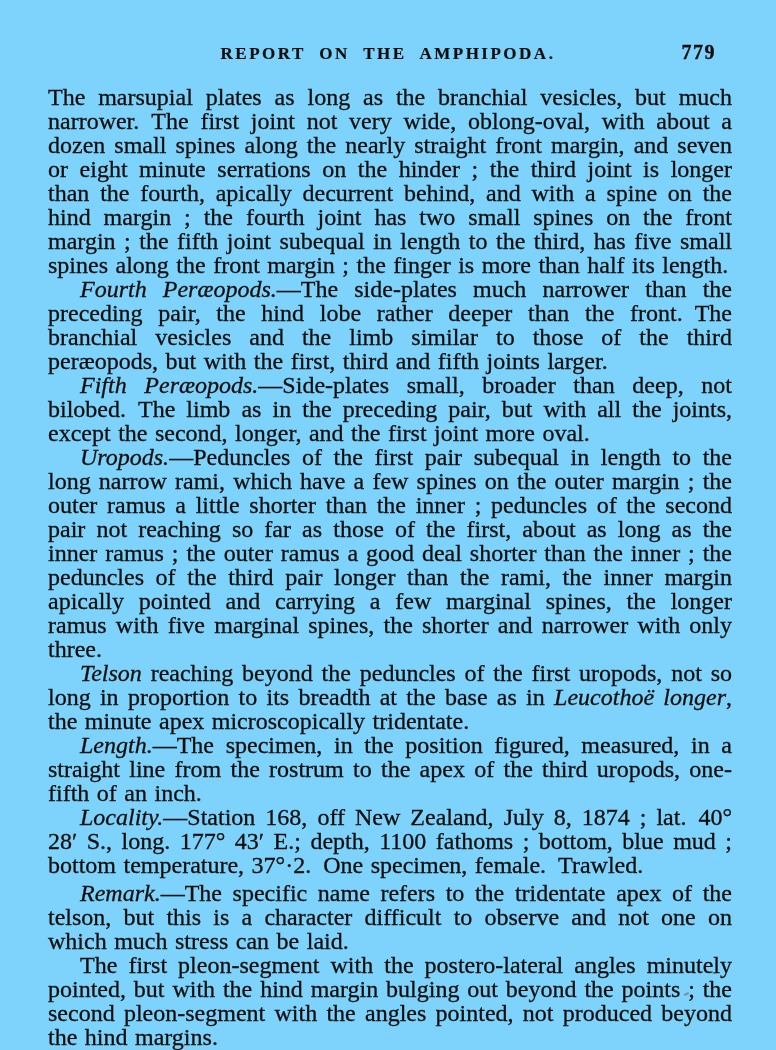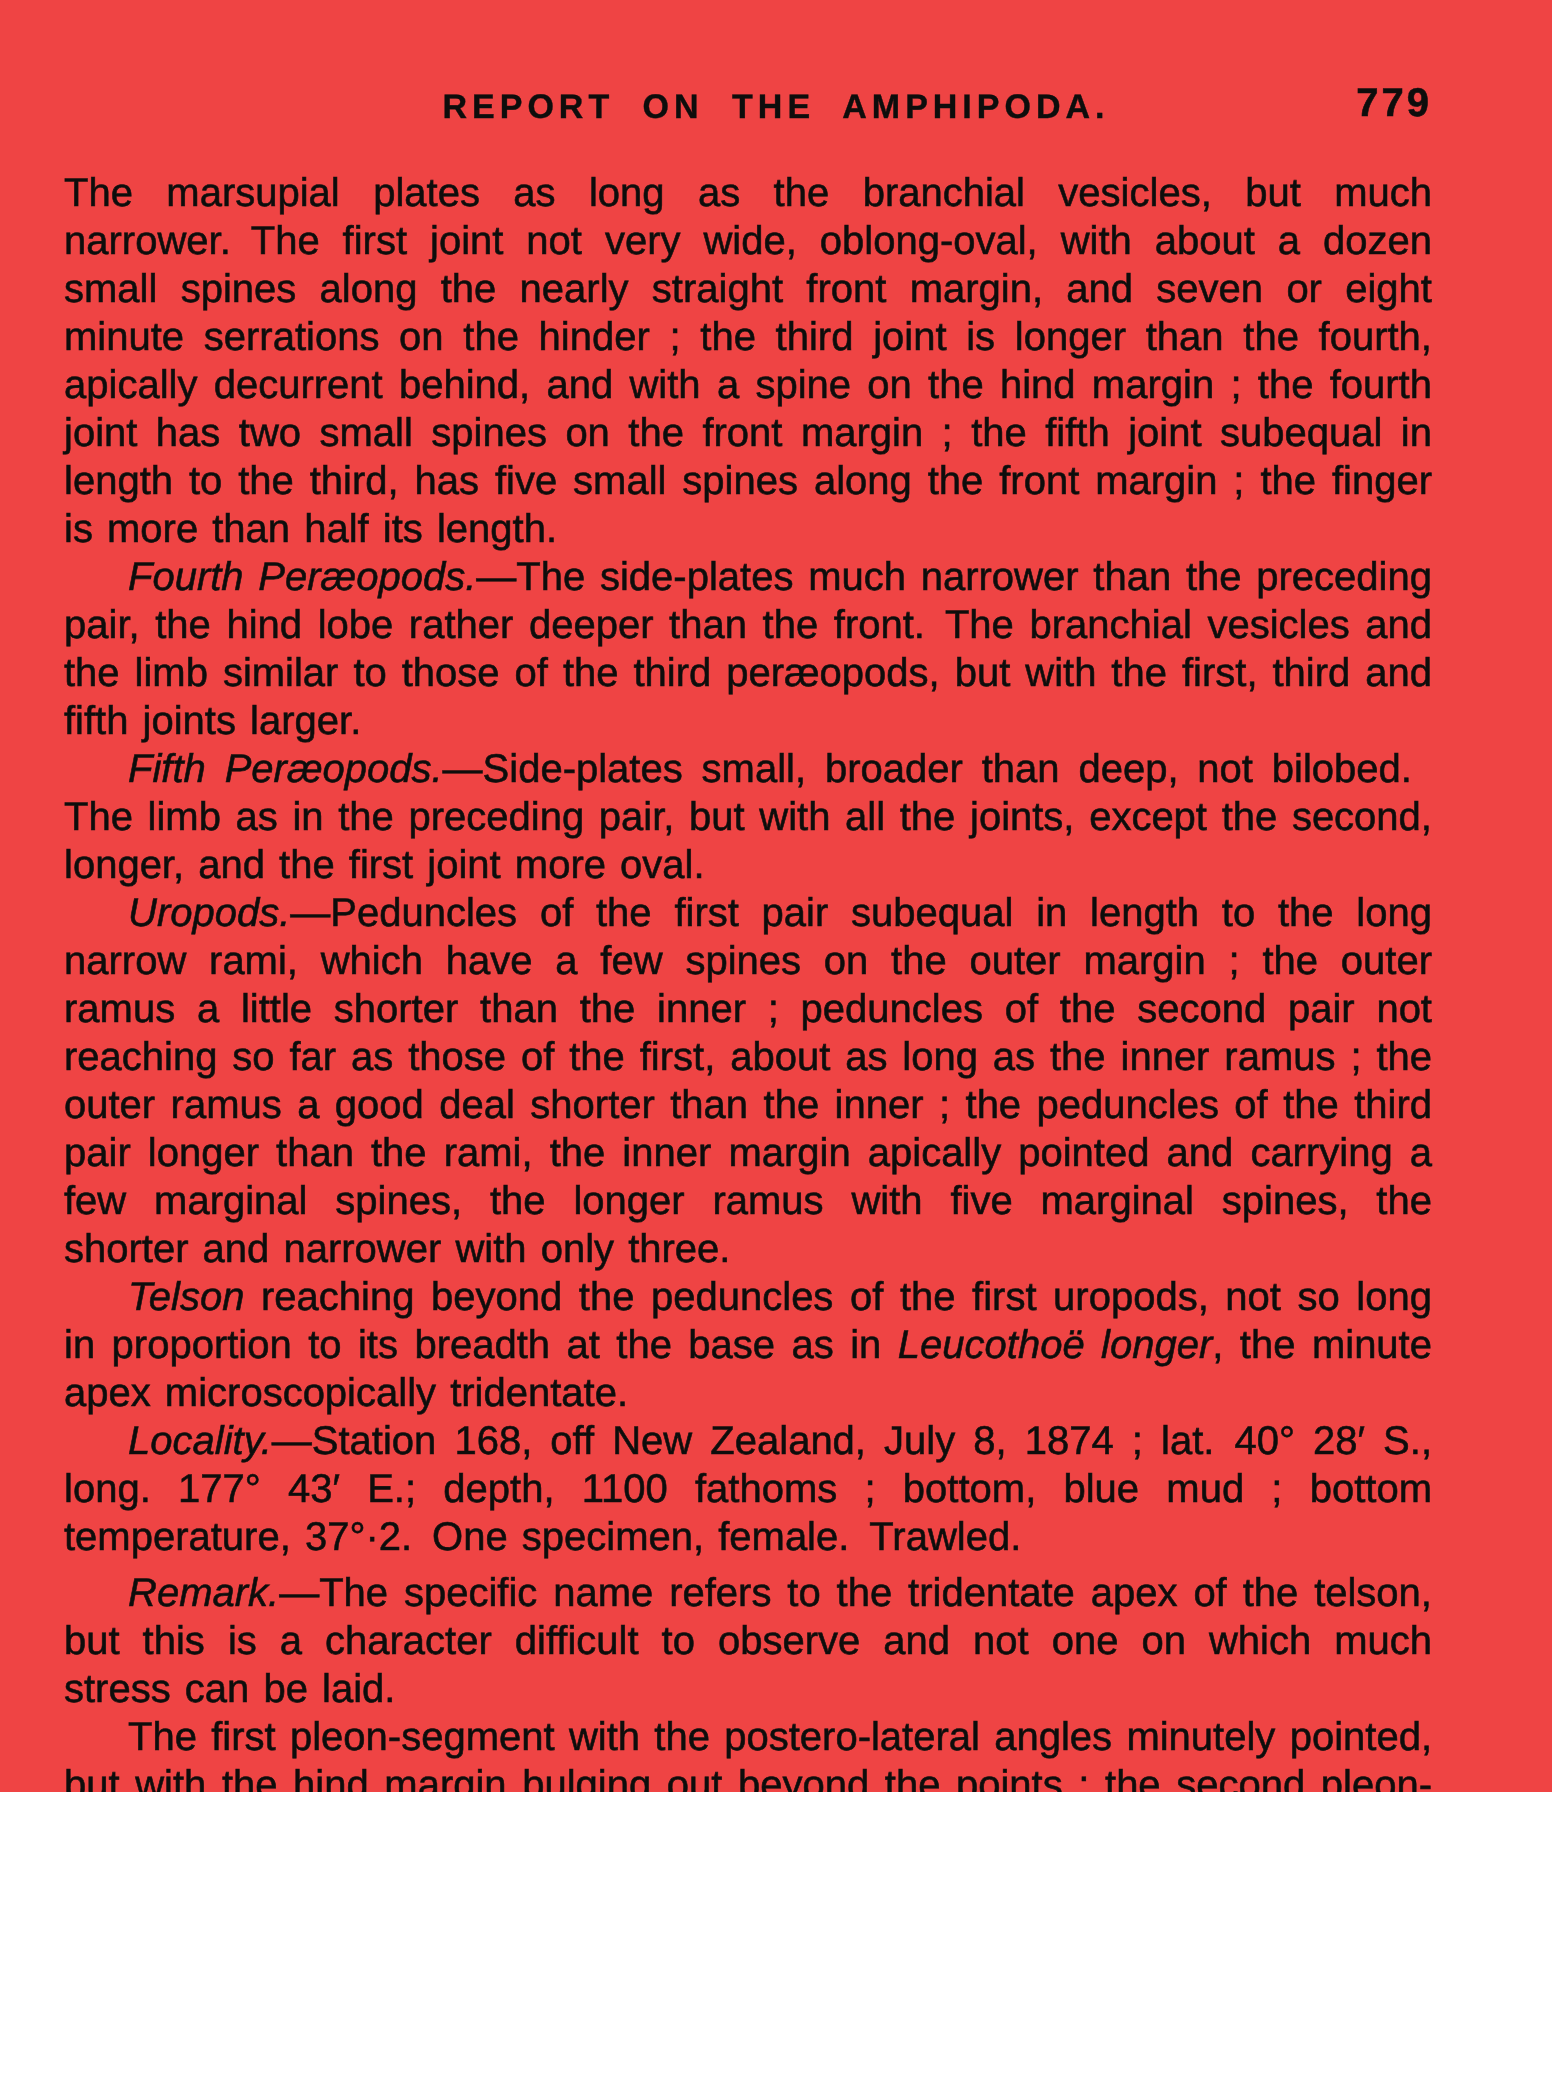--- a/index.html
+++ b/index.html
@@ -1,38 +1,38 @@
 <!DOCTYPE html>
 <html><head>
 <meta charset="utf-8">
 <style>
   html,body{margin:0;padding:0;background:#ffffff;}
   .page{
     position:relative;
-    width:776px;height:896px;
-    background:#ef4444;
+    width:776px;height:1050px;
+    background:#7dd3fc;
     color:#0e0d0c;
-    font-family:Liberation Sans, sans-serif;
+    font-family:Liberation Serif, serif;
     overflow:hidden;
   }
   .running-head{
     position:absolute;top:44px;left:0;width:100%;
     text-align:center;
     font-size:17px;font-weight:bold;
     letter-spacing:2.5px;word-spacing:7px;
     -webkit-text-stroke:0.2px #111;
   }
   .page-num{
     position:absolute;top:41px;right:60px;
     font-size:20px;font-weight:bold;letter-spacing:1.5px;
     -webkit-text-stroke:0.3px #111;
   }
   .content{
-    position:absolute;top:85px;left:32px;width:684px;
-    font-size:20px;line-height:24px;
+    position:absolute;top:85px;left:48px;width:684px;
+    font-size:24px;line-height:24px;
     text-align:justify;
     word-spacing:1.5px;
     -webkit-text-stroke:0.3px #151310;
   }
   .content p{margin:0;text-indent:32px;}
   .content p.noindent{text-indent:0;}
   .content p.remark{margin-top:4px;}
   .content p.species-heading{margin-top:40px;margin-bottom:12px;}
   em{font-style:italic;}
   .speck{position:absolute;background:#6f6a64;}
@@ -53,20 +53,21 @@
 
     <p><em>Fourth Peræopods.</em><span>—The side-plates much narrower than the preceding pair, the hind lobe rather deeper than the front. The branchial vesicles and the limb similar to those of the third peræopods, but with the first, third and fifth joints larger.</span></p>
 
     <p><em>Fifth Peræopods.</em><span>—Side-plates small, broader than deep, not bilobed. The limb as in the preceding pair, but with all the joints, except the second, longer, and the first joint more oval.</span></p>
 
 
     <p><em>Uropods.</em><span>—Peduncles of the first pair subequal in length to the long narrow rami, which have a few spines on the outer margin ; the outer ramus a little shorter than the inner ; peduncles of the second pair not reaching so far as those of the first, about as long as the inner ramus ; the outer ramus a good deal shorter than the inner ; the peduncles of the third pair longer than the rami, the inner margin apically pointed and carrying a few marginal spines, the longer ramus with five marginal spines, the shorter and narrower with only three.</span></p>
 
     <p><em>Telson</em><span> reaching beyond the peduncles of the first uropods, not so long in proportion to its breadth at the base as in </span><em>Leucothoë longer</em><span>, the minute apex microscopically tridentate.</span></p>
 
+    <p><em>Length.</em><span>—The specimen, in the position figured, measured, in a straight line from the rostrum to the apex of the third uropods, one-fifth of an inch.</span></p>
 
     <p><em>Locality.</em><span>—Station 168, off New Zealand, July 8, 1874 ; lat. 40° 28′ S., long. 177° 43′ E.; depth, 1100 fathoms ; bottom, blue mud ; bottom temperature, 37°·2. One specimen, female. Trawled.</span></p>
 
     <p class="remark"><em>Remark.</em><span>—The specific name refers to the tridentate apex of the telson, but this is a character difficult to observe and not one on which much stress can be laid.</span></p>
 
 
     <p><span>The first pleon-segment with the postero-lateral angles minutely pointed, but with the hind margin bulging out beyond the points ; the second pleon-segment with the angles pointed, not produced beyond the hind margins.</span></p>
 
   </div>
 

